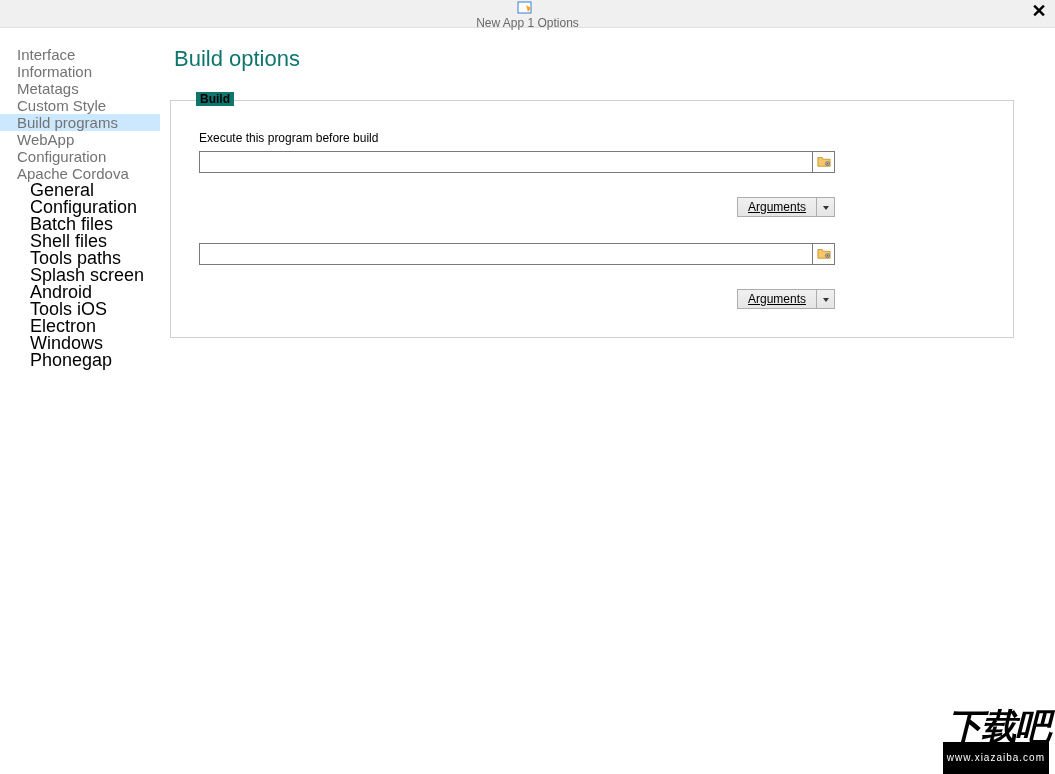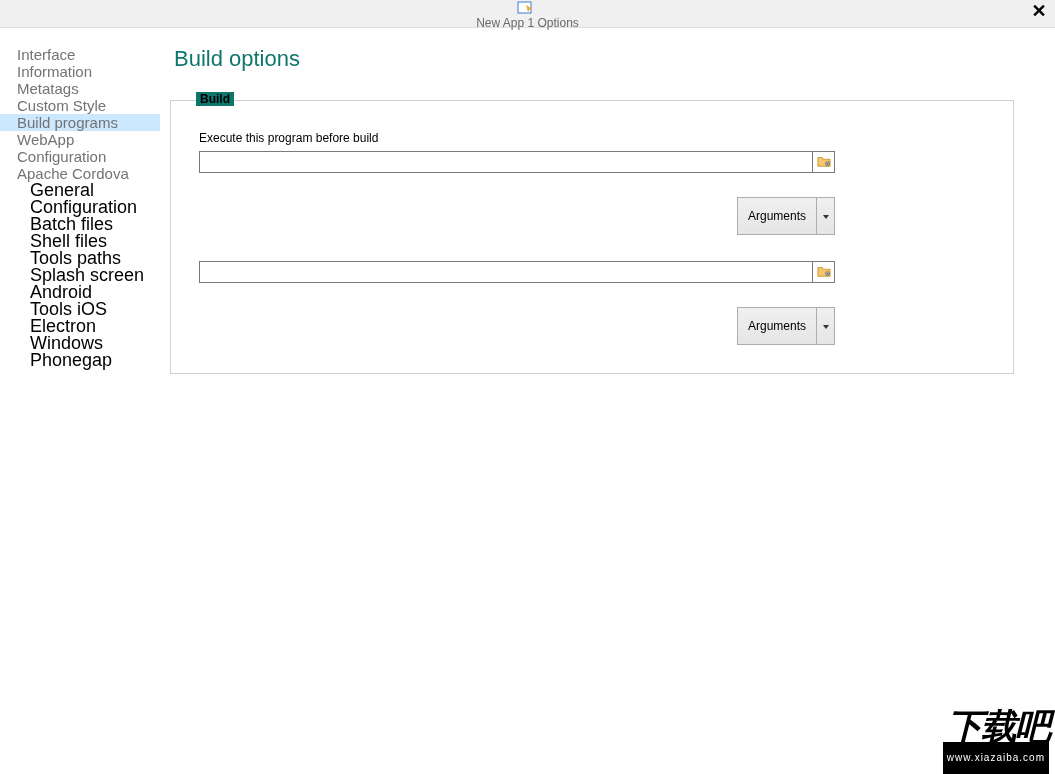--- a/index.html
+++ b/index.html
@@ -126,21 +126,22 @@
     .button-row {
       display: flex;
       justify-content: flex-end;
       width: 636px;
       margin-top: 24px;
       margin-bottom: 26px;
     }
     .button-row:last-child { margin-bottom: 0; }
     .split-button {
       display: flex;
-      height: 38px;
+      height: 20px;
+      text-decoration: underline;
     }
     .split-button .btn-main {
       border: 1px solid #adadad;
       background: linear-gradient(#f0f0f0,#e5e5e5);
       padding: 0 10px;
       font-size: 12px;
       font-family: inherit;
       cursor: pointer;
       min-width: 74px;
       text-align: center;

